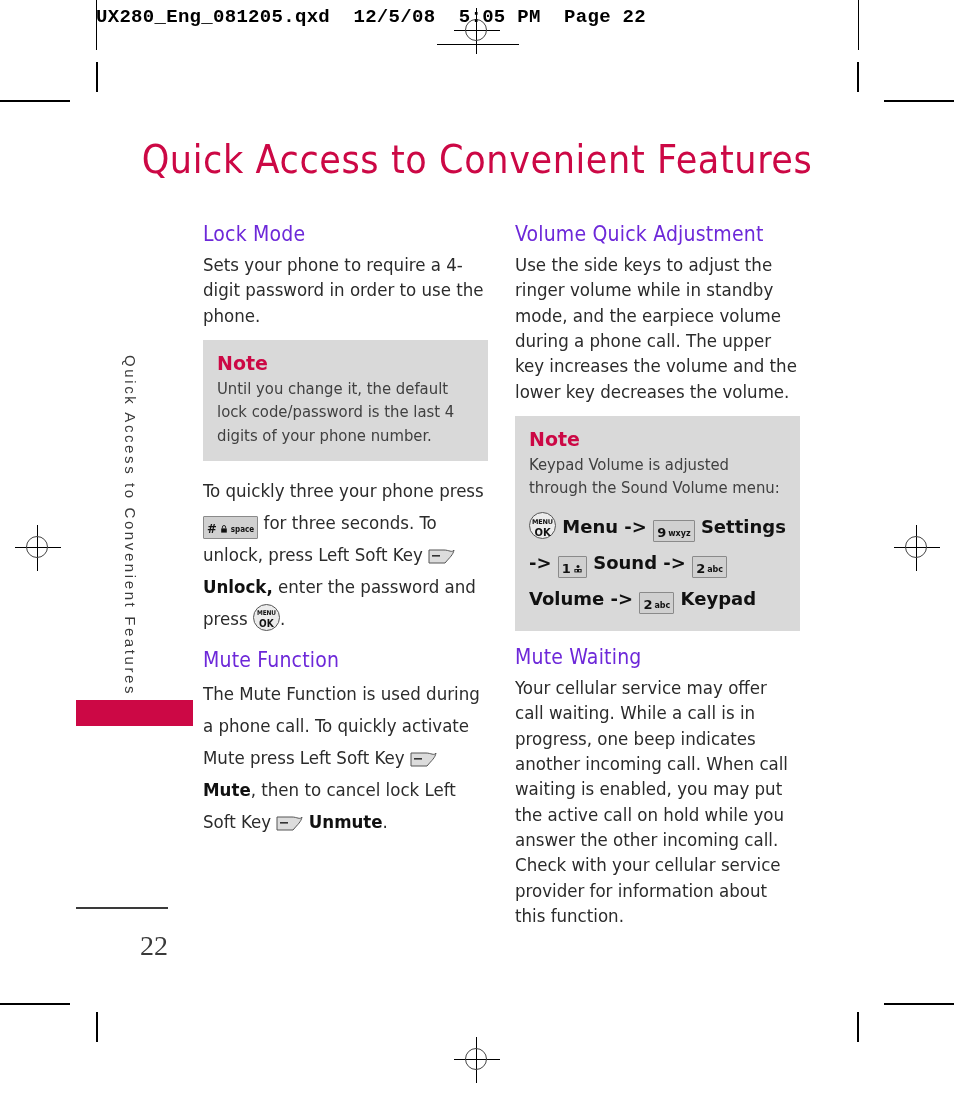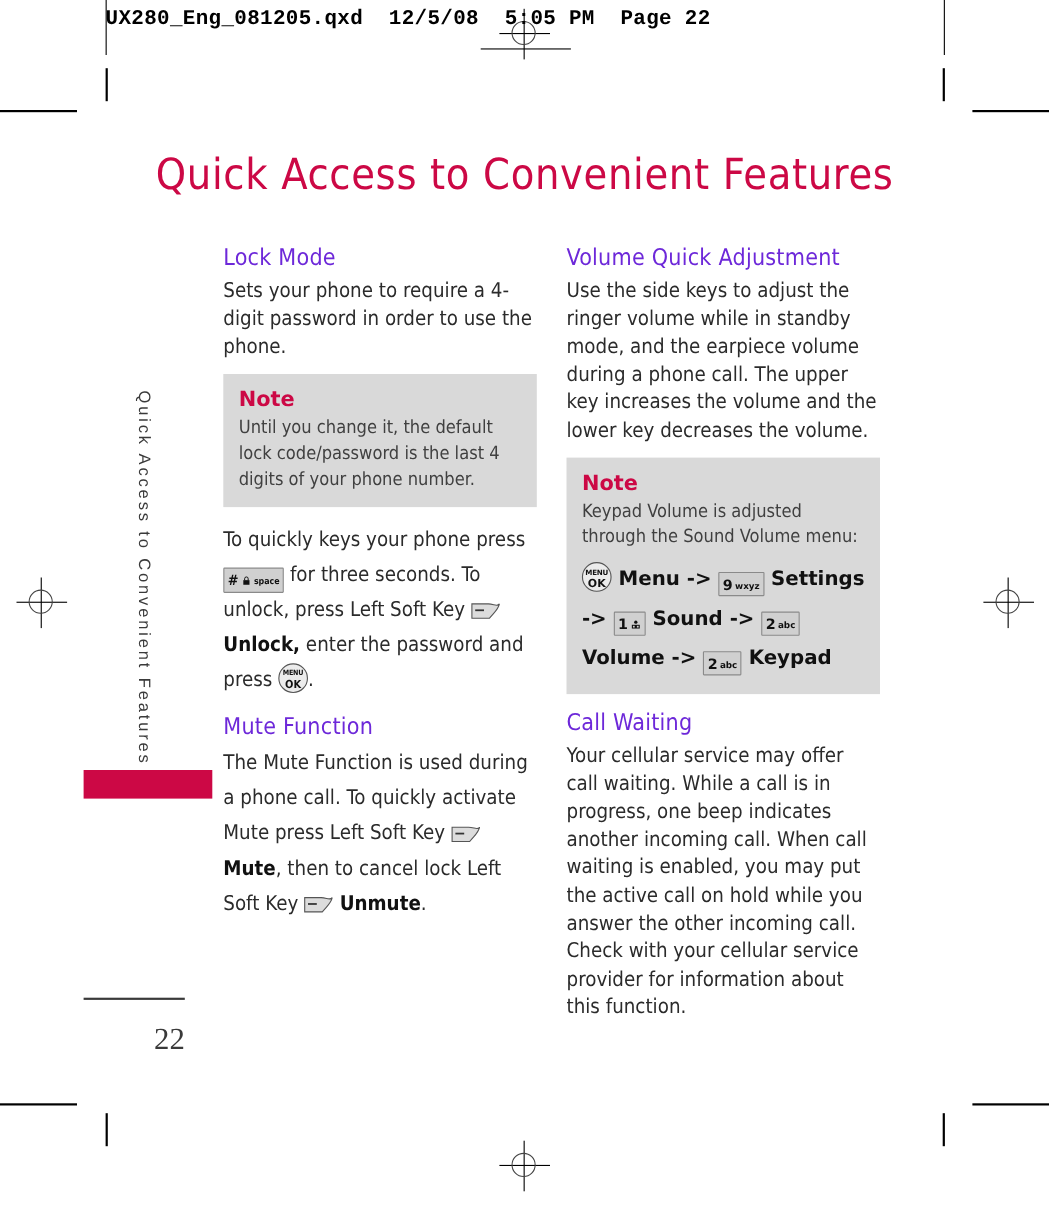--- a/index.html
+++ b/index.html
@@ -292,21 +292,21 @@
   <div class="col col-left">
 
     <h2 class="sec">Lock Mode</h2>
     <p class="body">Sets your phone to require a 4-digit password in order to use the phone.</p>
 
     <div class="note">
       <div class="note-title">Note</div>
       <div class="note-body">Until you change it, the default lock code/password is the last 4 digits of your phone number.</div>
     </div>
 
-    <p class="body loose"><span>To quickly keys your phone press</span>
+    <p class="body loose"><span>To quickly three your phone press</span>
       <span class="key-rect"><span class="kd">#</span><span class="kmini"><svg viewBox="0 0 10 10">
               <rect x="2.2" y="4.4" width="5.6" height="4.2" fill="#111"></rect>
               <path d="M3.4 4.4 V3.1 a1.6 1.6 0 0 1 3.2 0 V4.4" fill="none" stroke="#111" stroke-width="0.9"></path>
             </svg></span><span class="ks">space</span></span>
       <span>for three seconds. To unlock, press Left Soft Key</span>
       <span class="key-soft"><svg viewBox="0 0 27 17">
             <path d="M1 2 H16 C21 2 24 5 26 2 C25 7 22 9 17 15 H1 Z" fill="#dcdcdc" stroke="#555" stroke-width="1"></path>
             <rect x="4" y="7" width="8" height="1.6" fill="#333"></rect>
           </svg></span>
       <b class="strong">Unlock,</b>
@@ -358,17 +358,17 @@
 
         <span class="key-rect"><span class="kd">2</span><span class="ks">abc</span></span>
         <span>Volume</span>
         <span class="arw">-&gt;</span>
 
         <span class="key-rect"><span class="kd">2</span><span class="ks">abc</span></span>
         <span>Keypad</span>
       </div>
     </div>
 
-    <h2 class="sec tight">Call Waiting</h2>
+    <h2 class="sec tight">Mute Waiting</h2>
     <p class="body last">Your cellular service may offer call waiting. While a call is in progress, one beep indicates another incoming call. When call waiting is enabled, you may put the active call on hold while you answer the other incoming call. Check with your cellular service provider for information about this function.</p>
   </div>
 
 </div>
 
 </body></html>

